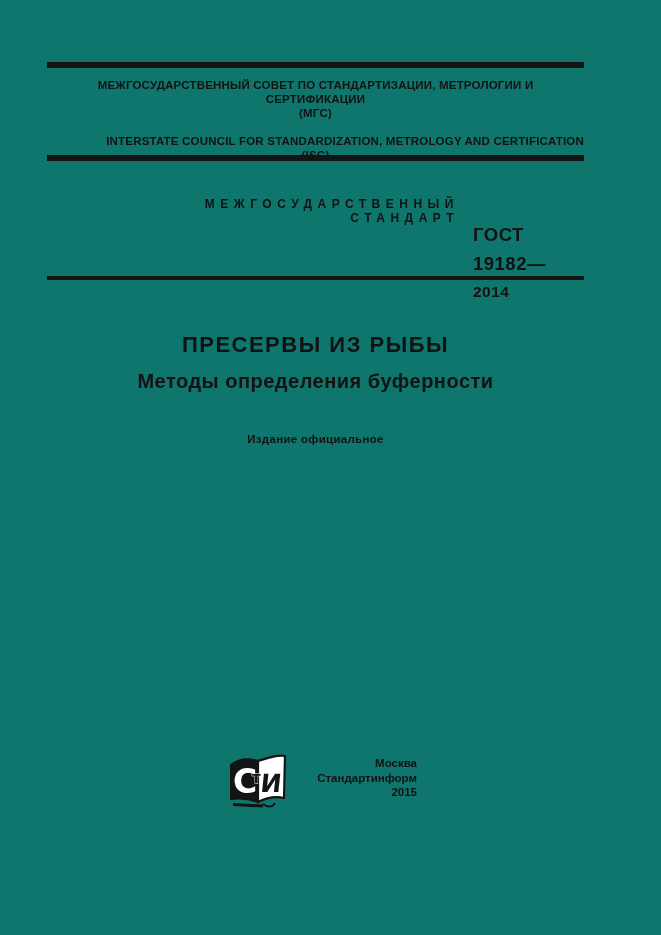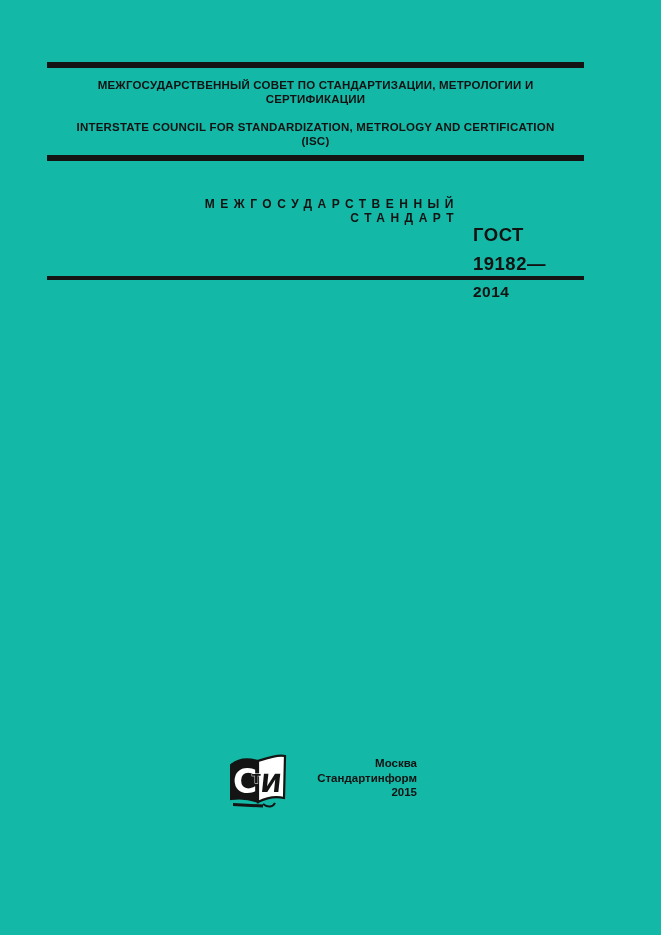--- a/index.html
+++ b/index.html
@@ -5,21 +5,21 @@
   html, body { margin: 0; padding: 0; }
   body {
     background: #e8e8e8;
     font-family: "Liberation Sans", "DejaVu Sans", sans-serif;
   }
   .page {
     position: relative;
     width: 661px;
     height: 935px;
     margin: 0 auto;
-    background: #14b8a6;
+    background: #0f766e;
     color: #121212;
     overflow: hidden;
   }
   .rule {
     position: absolute;
     left: 47px;
     width: 537px;
     background: #141414;
   }
   .rule-1 { top: 62px; height: 6px; }
@@ -30,21 +30,21 @@
     position: absolute;
     left: 47px;
     top: 78px;
     width: 537px;
     text-align: center;
     font-weight: bold;
     font-size: 11.5px;
     line-height: 14px;
     letter-spacing: 0.2px;
   }
-  .council-en { margin-top: 14px; }
+  .council-en { margin-top: 14px; text-align: right; }
 
   .banner-type {
     position: absolute;
     left: 47px;
     top: 197px;
     width: 412px;
     text-align: right;
     font-weight: bold;
     font-size: 12px;
     line-height: 14px;
@@ -97,39 +97,45 @@
 </style>
 </head>
 <body>
 
 <div class="page">
 
   <div class="rule rule-1"></div>
 
   <div class="council-block">
     <div>МЕЖГОСУДАРСТВЕННЫЙ СОВЕТ ПО СТАНДАРТИЗАЦИИ, МЕТРОЛОГИИ И СЕРТИФИКАЦИИ</div>
+    <div>(МГС)</div>
     <div class="council-en">INTERSTATE COUNCIL FOR STANDARDIZATION, METROLOGY AND CERTIFICATION</div>
     <div>(ISC)</div>
   </div>
 
   <div class="rule rule-2"></div>
 
   <div class="banner-type">
     <div class="line1">МЕЖГОСУДАРСТВЕННЫЙ</div>
     <div class="line2">СТАНДАРТ</div>
   </div>
 
   <div class="banner-designation">
     <div>ГОСТ</div>
     <div>19182—</div>
     <div class="year">2014</div>
   </div>
 
   <div class="rule rule-3"></div>
 
+  <div class="title-block">
+    <div class="title-subject">ПРЕСЕРВЫ ИЗ РЫБЫ</div>
+    <div class="title-subtitle">Методы определения буферности</div>
+    <div class="title-edition">Издание официальное</div>
+  </div>
 
   <div class="imprint-logo">
     <svg viewBox="0 0 62 60" width="62" height="60" aria-hidden="true">
 
       <path d="M31 9 C40 6, 51 2, 58 4 L57 46 C48 44, 39 46, 31 50 Z" fill="#ffffff" stroke="#141414" stroke-width="2.2"></path>
 
       <path d="M4 13 C11 7, 21 6, 31 9 L31 50 C21 46, 11 46, 4 47 Z" fill="#141414" stroke="#141414" stroke-width="2"></path>
 
       <text x="6" y="41" font-family="DejaVu Sans, sans-serif" font-weight="bold" font-size="33" fill="#ffffff">С</text>
 

